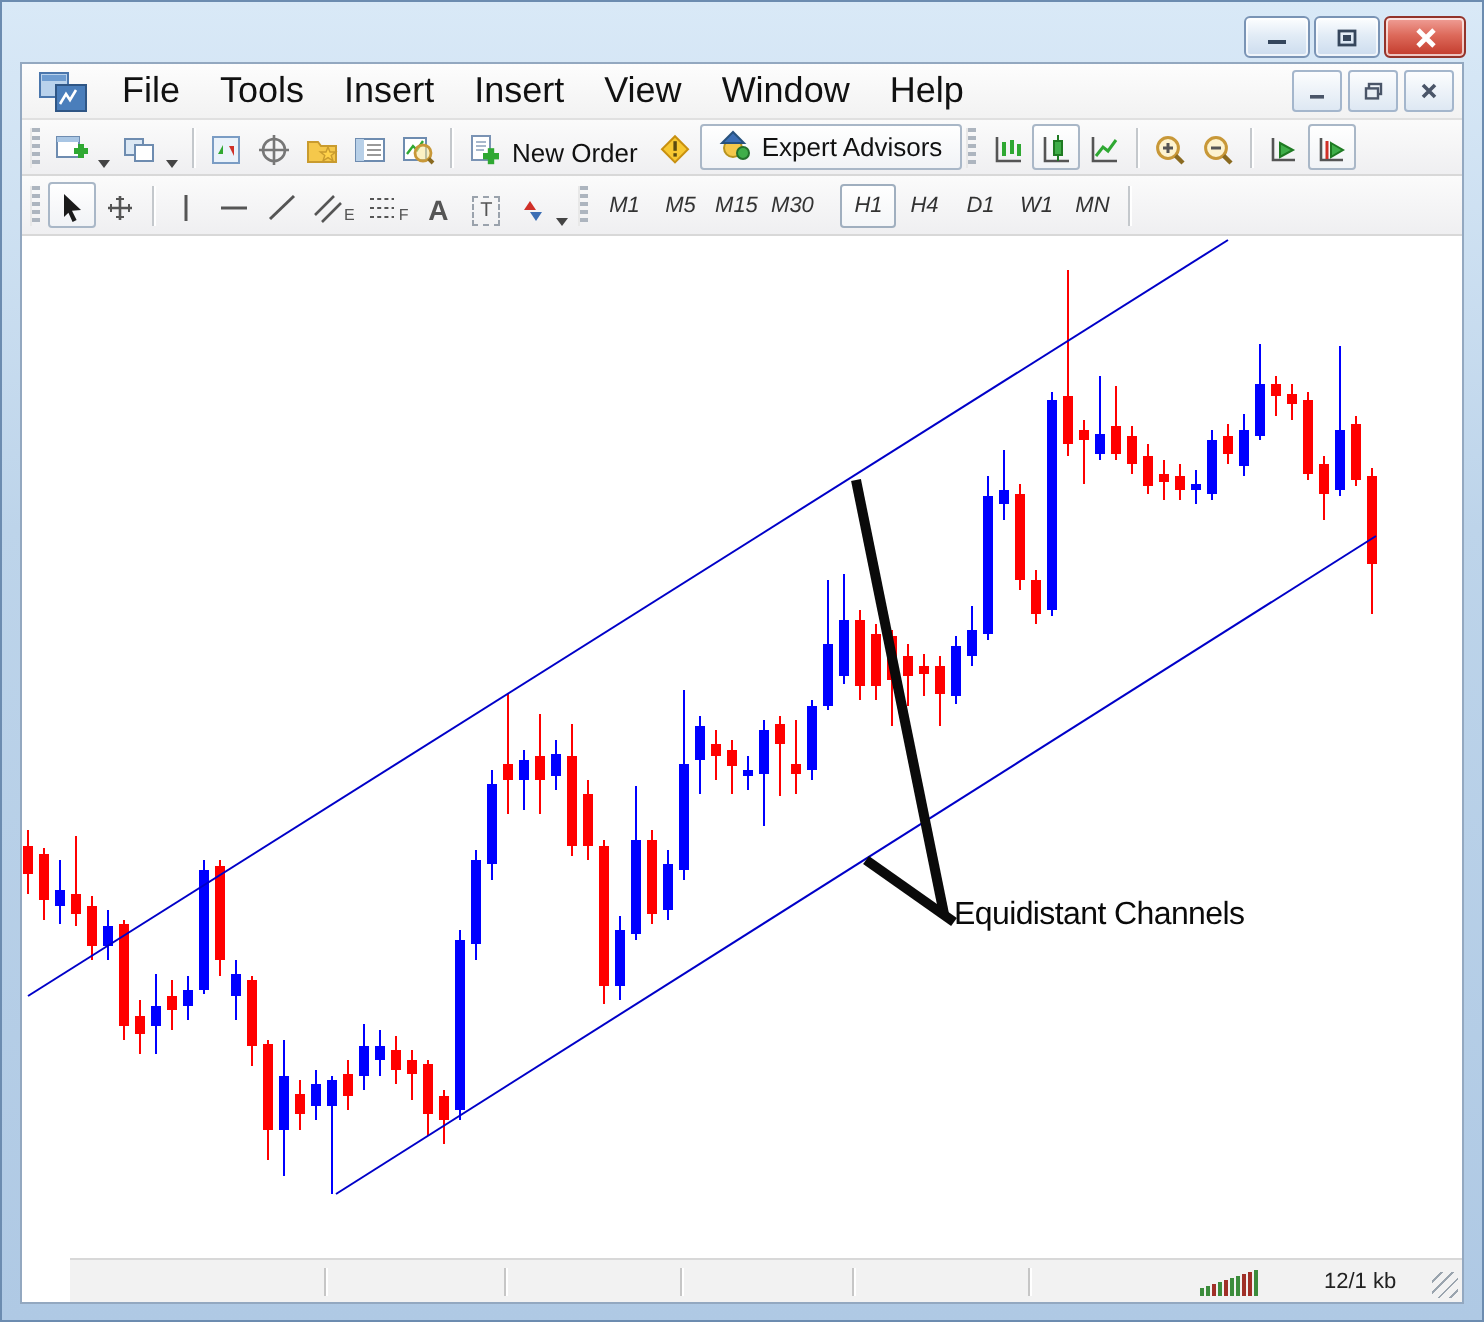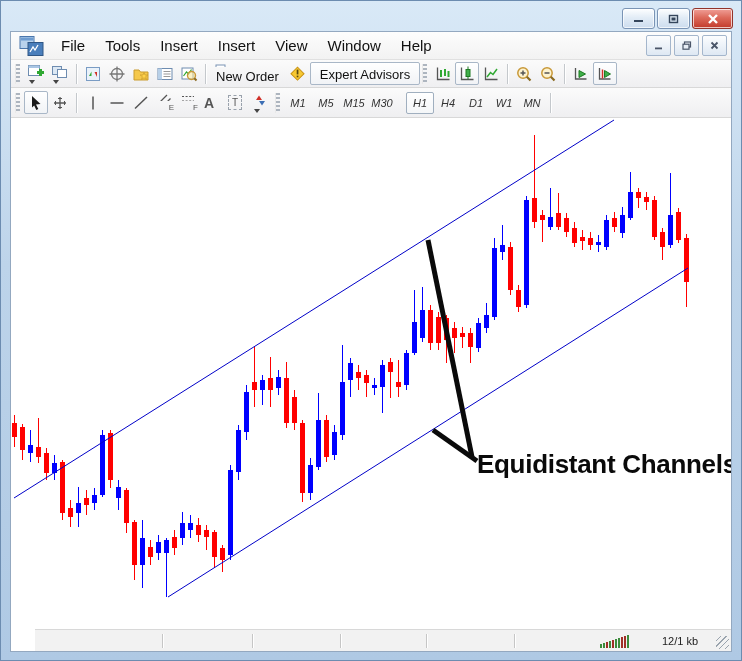--- a/index.html
+++ b/index.html
@@ -19,55 +19,55 @@
              box-shadow:inset 0 0 0 1px rgba(255,255,255,.7); }
   .cap-btn.close { width:41px; border-color:#93342B;
              background:linear-gradient(#F0A098,#DD6A5B 45%,#C23A2B); }
 
   
   .client { height:100%; border:1px solid #93A8C0; background:#FFF;
             display:flex; flex-direction:column; }
   .menubar { height:28px; background:linear-gradient(#FDFDFD,#F2F2F2);
              border-bottom:1px solid #E0E0E0; display:flex; align-items:center;
              padding:0 4px; position:relative; }
-  .menu-item { padding:4px 10px; font-size:15px; color:#111; }
+  .menu-item { padding:4px 10px; font-size:18px; color:#111; }
   .mini-controls { position:absolute; right:4px; top:3px; display:flex; gap:3px; }
   .mini-btn { width:25px; height:21px; border:1px solid #A4B6CC; border-radius:2px;
               background:linear-gradient(#FCFDFE,#DEE8F3);
               display:flex; align-items:center; justify-content:center; }
 
   
   .toolbar { background:linear-gradient(#FBFBFB,#EFEFF1);
              border-bottom:1px solid #D8D8D8; display:flex; align-items:center;
              padding:0 2px; }
   .toolbar.row1 { height:28px; }
   .toolbar.row2 { height:30px; }
   .grip { width:5px; height:20px; margin:0 4px 0 2px;
           background:repeating-linear-gradient(180deg,#ADB5BF 0 2px,transparent 2px 4px);
           border-left:1px solid #E8E8E8; }
   .sep { width:1px; height:20px; background:#C4C8CC; margin:0 4px;
          box-shadow:1px 0 0 #FFF; }
-  .tbtn { height:23px; min-width:24px; padding:0 2px; display:flex; align-items:flex-start;
-          justify-content:center; gap:2px; border:1px solid transparent; border-radius:2px;flex-direction:column; }
+  .tbtn { height:23px; min-width:24px; padding:0 2px; display:flex; align-items:flex-end;
+          justify-content:center; gap:2px; border:1px solid transparent; border-radius:2px; }
   .tbtn.outlined { border-color:#A9B7C7; background:linear-gradient(#FFFFFF,#F1F3F6); }
   .tbtn .lbl { font-size:13px; color:#111; padding:0 3px; }
   .caret { width:0; height:0; border-left:3px solid transparent;
            border-right:3px solid transparent; border-top:4px solid #444; margin-left:2px; }
   .tf { width:28px; height:22px; font-size:11px; color:#333; display:flex;
         align-items:center; justify-content:center; border:1px solid transparent;
         border-radius:2px;font-style:italic; }
   .tf.active { border-color:#A0AFBF; background:linear-gradient(#FFFFFF,#F4F6F8);margin-left:10px; }
   .sub-letter { font-size:8px; color:#555; align-self:flex-end; margin:0 0 1px -2px; }
   .glyph-a { font-size:14px; color:#555; font-weight:bold; }
   .glyph-t { font-size:10px; color:#555; border:1px dashed #9AA2AC; padding:1px 3px; }
 
   
   .chart { position:relative; flex:1; background:#FFF; overflow:hidden; }
   .chart svg { position:absolute; left:0; top:0; }
-  .annotation { position:absolute; font-size:26px; font-weight:bold; color:#0A0A0A;
+  .annotation { position:absolute; font-size:16px; font-weight:normal; color:#0A0A0A;
                 letter-spacing:-0.3px; white-space:nowrap; }
 
   
   .statusbar { height:22px; background:#F2F2F2; border-top:1px solid #D8D8D8;
                position:relative; font-size:11px; color:#222;margin-left:24px; }
   .sb-div { position:absolute; top:4px; width:1px; height:14px; background:#C6C6C6;
             box-shadow:1px 0 0 #FFF; }
   .sb-traffic-icon { position:absolute; left:565px; top:4px; display:flex;
                      align-items:flex-end; gap:1px; height:14px; }
   .sb-traffic-icon i { display:block; width:2px; }

